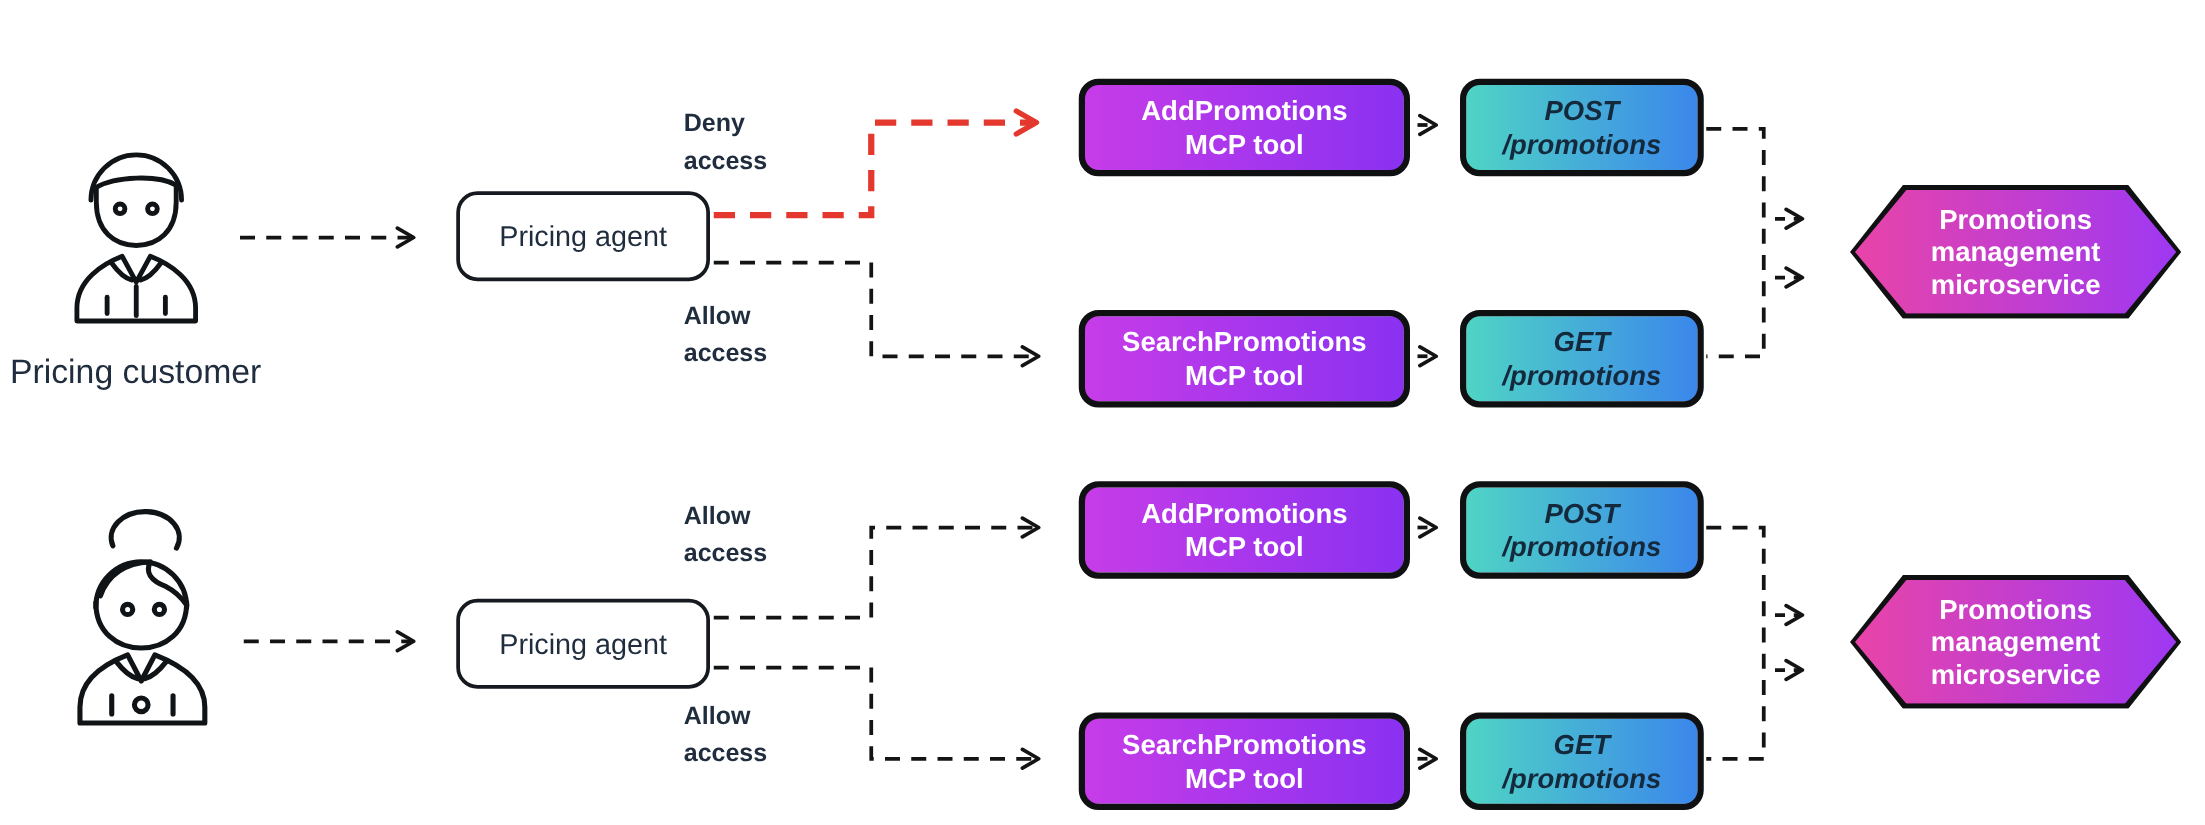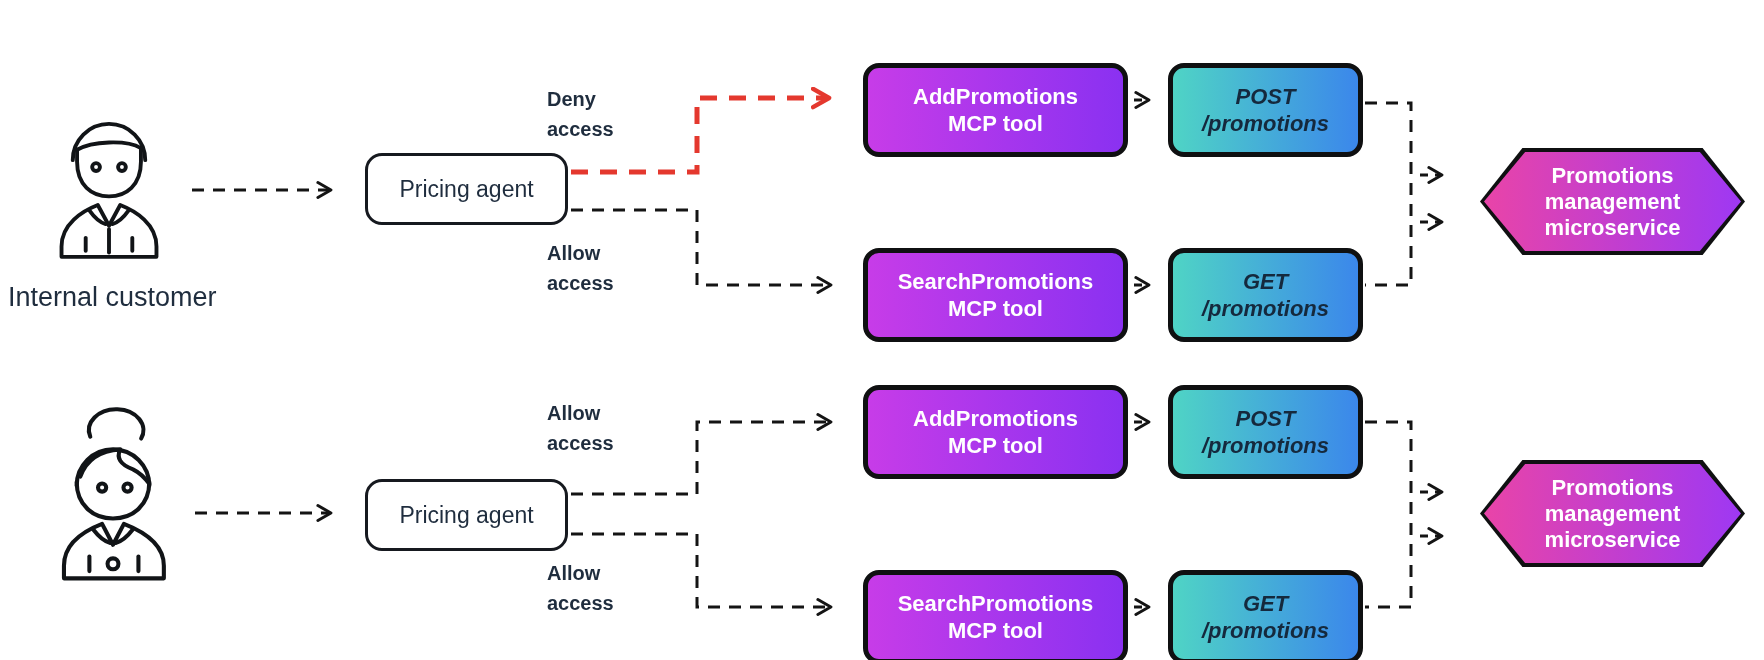--- a/index.html
+++ b/index.html
@@ -14,21 +14,21 @@
     position:absolute;width:203px;height:72px;box-sizing:border-box;
     border:3px solid #16191F;border-radius:17px;background:#ffffff;
     display:flex;align-items:center;justify-content:center;
     font-size:23px;color:#1F2D3E;
   }
   .access-label{
     position:absolute;width:170px;text-align:left;font-weight:bold;
     font-size:20px;line-height:30px;color:#1F2D3E;white-space:pre-line;
   }
   .tool-box,.endpoint-box{
-    position:absolute;height:94px;box-sizing:border-box;
+    position:absolute;height:78px;box-sizing:border-box;
     border:5px solid #0F1011;border-radius:16px;
     display:flex;align-items:center;justify-content:center;text-align:center;
     font-weight:bold;font-size:22px;line-height:27px;white-space:pre-line;
   }
   .tool-box{width:265px;background:linear-gradient(90deg,#C73CE8,#8A31F1);color:#ffffff;}
   .endpoint-box{width:195px;background:linear-gradient(90deg,#4FD4C5,#3B87EB);color:#15293D;font-style:italic;}
   .hex{position:absolute;width:265px;height:107px;}
   .hex-outer{
     position:absolute;inset:0;background:#0F1011;
     clip-path:polygon(0% 50%,16% 0%,84% 0%,100% 50%,84% 100%,16% 100%);
@@ -85,21 +85,21 @@
       <circle cx="50" cy="80" r="4.5"></circle>
       <circle cx="80" cy="80" r="4.5"></circle>
       <path d="M 10 184 L 10 172 C 10 146 34 131 52 124 L 65 148 L 78 124 C 96 131 120 146 120 172 L 120 184 Z"></path>
       <path d="M 42 130 Q 52 144 61 146"></path>
       <path d="M 88 130 Q 78 144 69 146"></path>
       <path d="M 38 162 V 177"></path>
       <path d="M 65 152 V 179"></path>
       <path d="M 92 162 V 177"></path>
     </g>
   </svg>
-  <div class="persona-label" style="left:8px;top:281px;">Internal customer</div>
+  <div class="persona-label" style="left:8px;top:281px;">Pricing customer</div>
 
   <div class="agent-box" style="left:365px;top:153px;">
     <span>Pricing agent</span>
   </div>
 
   <div class="access-label" style="left:547px;top:84px;">Deny
 access</div>
   <div class="access-label" style="left:547px;top:238px;">Allow
 access</div>
 

